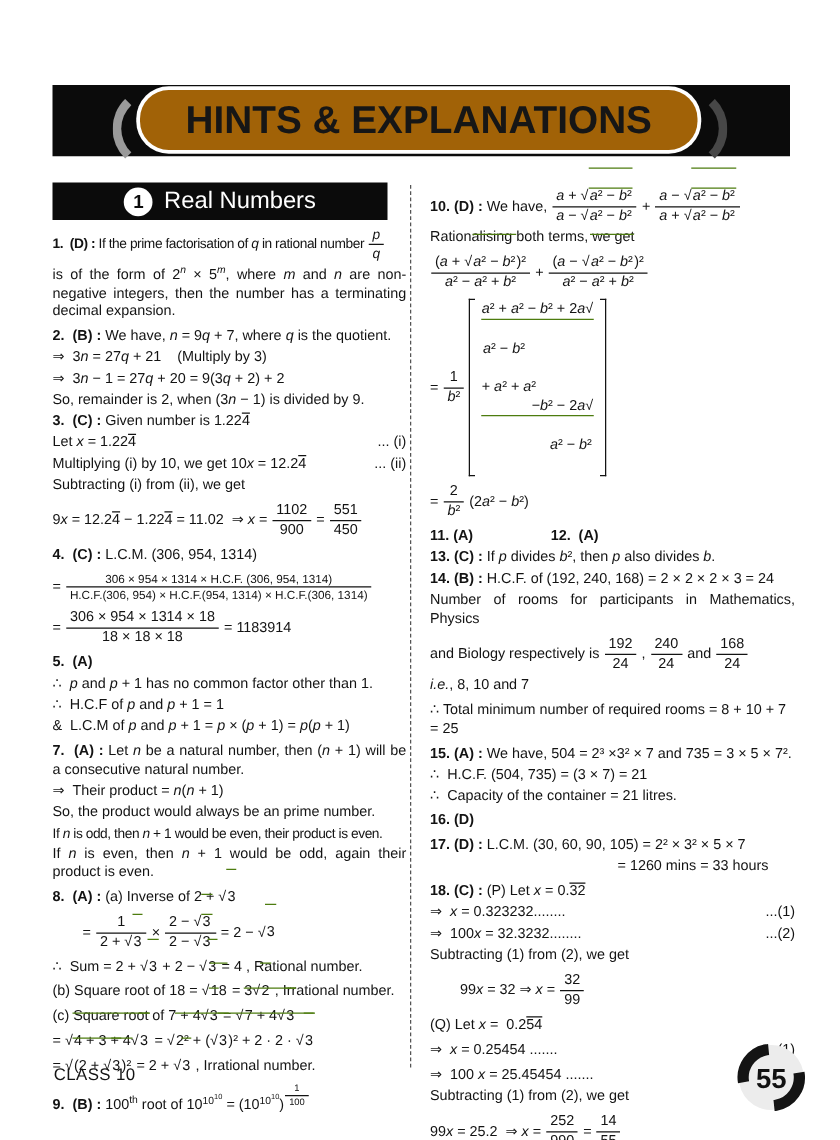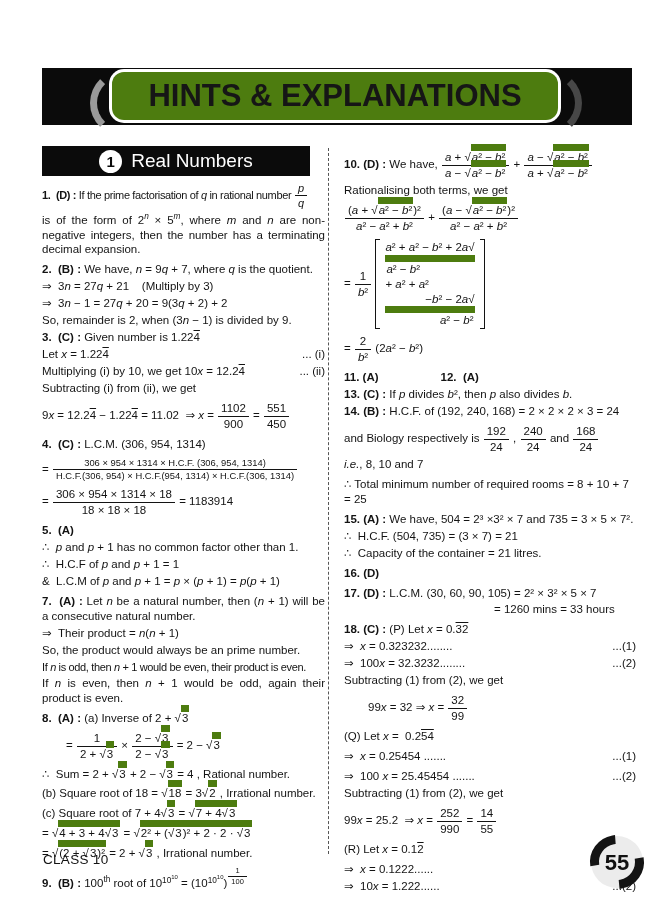--- a/index.html
+++ b/index.html
@@ -2,22 +2,22 @@
 <html><head>
 <meta charset="utf-8">
 <style>
   html,body{margin:0;padding:0}
   body{width:672px;height:912px;background:#fff;position:relative;overflow:hidden;
        font-family:"Liberation Sans",sans-serif;color:#131313;}
   .page{position:absolute;inset:0;background:#fff}
 
   
   .banner{position:absolute;left:42px;top:68px;width:590px;height:57px;background:#0b0b0b}
-  .capsule{position:absolute;left:70px;top:4px;width:446px;height:48px;background:#4d7c0f;
-           border-radius:12px;box-shadow:0 0 0 3px #fff;display:flex;align-items:center;justify-content:center}
+  .capsule{position:absolute;left:70px;top:4px;width:446px;height:48px;background:#a16207;
+           border-radius:23px;box-shadow:0 0 0 3px #fff;display:flex;align-items:center;justify-content:center}
   .capsule .t{font-weight:bold;font-size:31px;color:#161616;letter-spacing:0;white-space:nowrap}
   .paren{position:absolute;width:56px;height:54px;top:1px;border:7px solid transparent;border-radius:50%}
   .paren.l{left:48px;border-left-color:#9a9a9a}
   .paren.r{right:50px;border-right-color:#474747}
 
   
   .secbar{position:absolute;left:42px;top:146px;width:268px;height:30px;background:#0b0b0b;color:#fff;
           display:flex;align-items:center;justify-content:center;gap:9px}
   .secnum{width:23px;height:23px;border-radius:50%;background:#fff;color:#0b0b0b;font-weight:bold;font-size:15px;
           display:flex;align-items:center;justify-content:center;flex:0 0 auto}
@@ -39,21 +39,21 @@
   .tag{margin-left:auto;padding-left:6px;white-space:nowrap}
   .gapsp{display:inline-block;width:62px}
 
   
   .fr{display:inline-block;text-align:center;vertical-align:middle;padding:0 1px}
   .fr .nu{display:block;border-bottom:1px solid #131313;padding:0 3px}
   .fr .de{display:block;padding:0 3px}
   .smf{font-size:9.4px}
   .supfr{display:inline-block;vertical-align:9px;font-size:7.5px}
   .ob{text-decoration:overline}
-  .rad{border-top:7px solid #4d7c0f;padding:0 1px;white-space:nowrap}
+  .rad{border-top:1px solid #4d7c0f;padding:16px 1px;white-space:nowrap}
   sup{font-size:72%;line-height:0}
   .brw{display:inline-flex;align-items:stretch;vertical-align:middle}
   .lbk{border:1px solid #131313;border-right:none;width:4px}
   .rbk{border:1px solid #131313;border-left:none;width:4px}
   .bri{display:inline-block;padding:1px 5px}
   .bri span{display:block}
   .bri .br2{text-align:right}
 
   
   .footer{position:absolute;left:43px;top:852px;font-weight:normal;font-size:13.5px;letter-spacing:.3px}
@@ -127,20 +127,21 @@
           <span class="bri">
             <span><i>a</i>² + <i>a</i>² − <i>b</i>² + 2<i>a</i>√<span class="rad"><i>a</i>² − <i>b</i>²</span> + <i>a</i>² + <i>a</i>²</span>
             <span class="br2">−<i>b</i>² − 2<i>a</i>√<span class="rad"><i>a</i>² − <i>b</i>²</span></span>
           </span>
           <span class="rbk"></span>
         </span></div>
       <div class="ln mt">= <span class="fr"><span class="nu">2</span><span class="de"><i>b</i>²</span></span> (2<i>a</i>² − <i>b</i>²)</div>
       <div class="ln mt"><b>11. (A)</b><span class="gapsp"></span><b>12.&nbsp; (A)</b></div>
       <div class="ln"><b>13. (C) :</b> If <i>p</i> divides <i>b</i>², then <i>p</i> also divides <i>b</i>.</div>
       <div class="ln"><b>14. (B) :</b> H.C.F. of (192, 240, 168) = 2 × 2 × 2 × 3 = 24</div>
+      <div class="ln just">Number of rooms for participants in Mathematics, Physics</div>
       <div class="ln mt">and Biology respectively is <span class="fr"><span class="nu">192</span><span class="de">24</span></span> , <span class="fr"><span class="nu">240</span><span class="de">24</span></span> and <span class="fr"><span class="nu">168</span><span class="de">24</span></span></div>
       <div class="ln"><i>i.e.</i>, 8, 10 and 7</div>
       <div class="ln mt">∴ Total minimum number of required rooms = 8 + 10 + 7 = 25</div>
       <div class="ln mt"><b>15. (A) :</b> We have, 504 = 2³ ×3² × 7 and 735 = 3 × 5 × 7².</div>
       <div class="ln">∴&nbsp;&nbsp;H.C.F. (504, 735) = (3 × 7) = 21</div>
       <div class="ln">∴&nbsp;&nbsp;Capacity of the container = 21 litres.</div>
       <div class="ln mt"><b>16. (D)</b></div>
       <div class="ln mt"><b>17. (D) :</b> L.C.M. (30, 60, 90, 105) = 2² × 3² × 5 × 7</div>
       <div class="ln indR">= 1260 mins = 33 hours</div>
       <div class="ln mt"><b>18. (C) :</b> (P) Let <i>x</i> = 0.<span class="ob">32</span></div>

